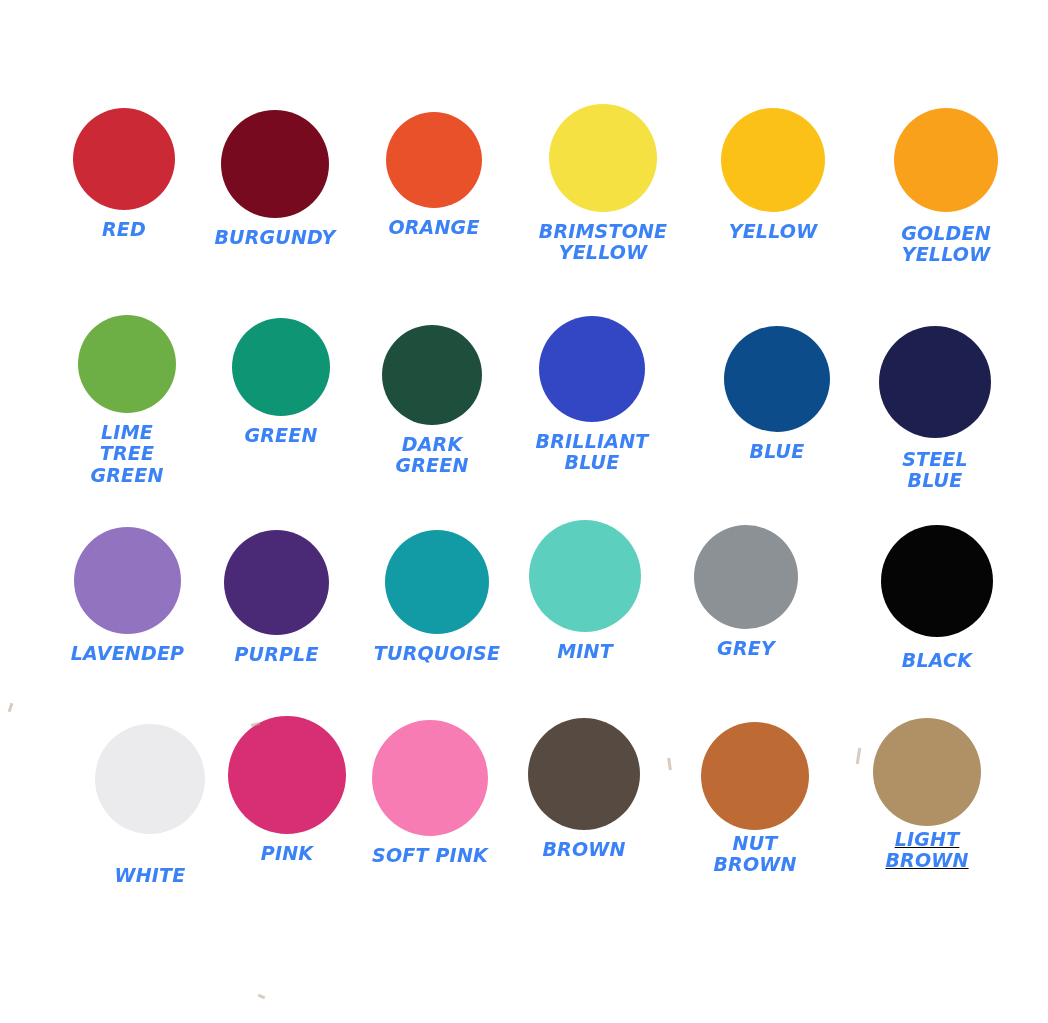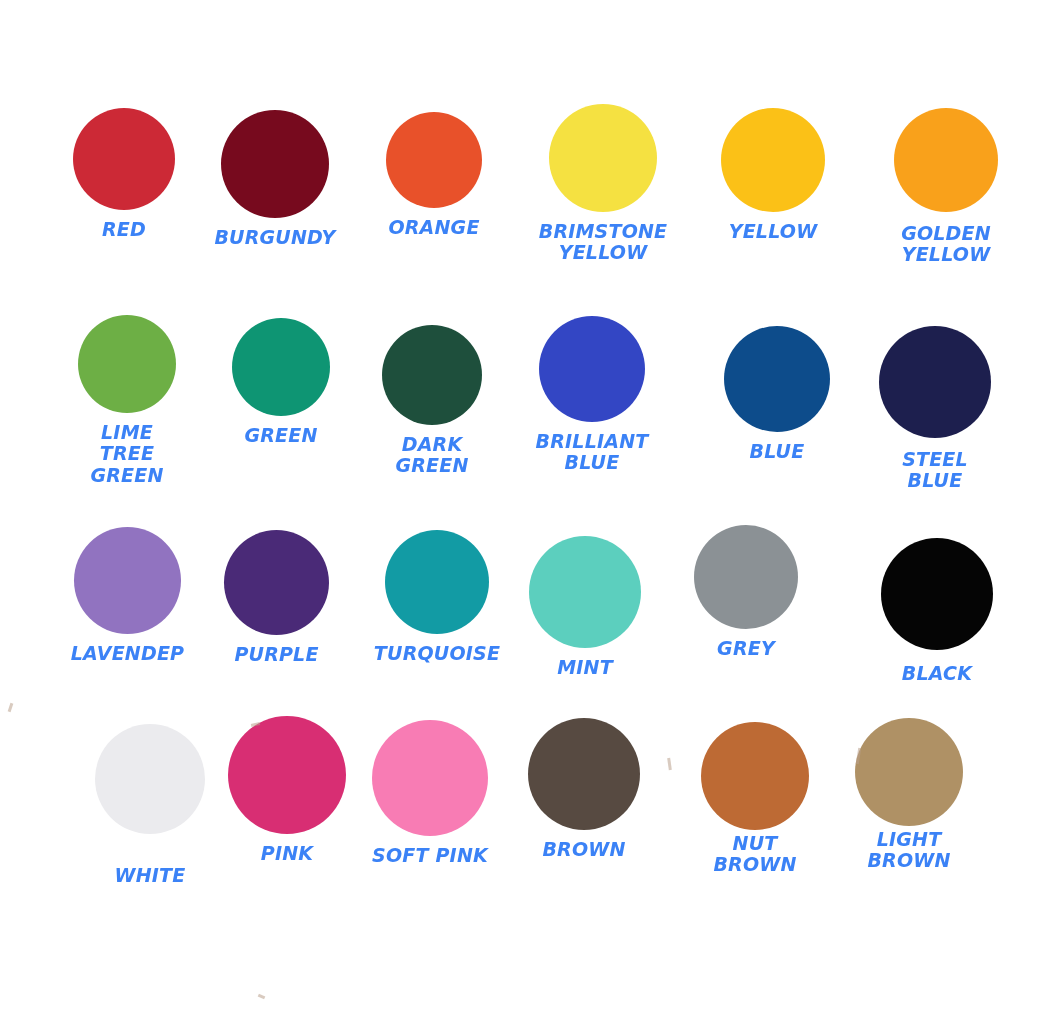--- a/index.html
+++ b/index.html
@@ -108,29 +108,29 @@
       <span class="swatch-label">LAVENDEP</span>
     </div>
     <div class="swatch-cell" style="left: 224px; top: 530px; width: 105px;">
       <span class="swatch-dot" style="width: 105px; height: 105px; background: rgb(74, 42, 119);"></span>
       <span class="swatch-label">PURPLE</span>
     </div>
     <div class="swatch-cell" style="left: 385px; top: 530px; width: 104px;">
       <span class="swatch-dot" style="width: 104px; height: 104px; background: rgb(18, 155, 164);"></span>
       <span class="swatch-label">TURQUOISE</span>
     </div>
-    <div class="swatch-cell" style="left: 529px; top: 536px; width: 112px;">
+    <div class="swatch-cell" style="left: 529px; top: 520px; width: 112px;">
       <span class="swatch-dot" style="width: 112px; height: 112px; background: rgb(92, 207, 190);"></span>
       <span class="swatch-label">MINT</span>
     </div>
     <div class="swatch-cell" style="left: 694px; top: 525px; width: 104px;">
       <span class="swatch-dot" style="width: 104px; height: 104px; background: rgb(139, 145, 149);"></span>
       <span class="swatch-label">GREY</span>
     </div>
-    <div class="swatch-cell" style="left: 881px; top: 538px; width: 112px; justify-content: center;">
+    <div class="swatch-cell" style="left: 881px; top: 525px; width: 112px; justify-content: center;">
       <span class="swatch-dot" style="width: 112px; height: 112px; background: rgb(5, 5, 5);"></span>
       <span class="swatch-label" style="margin-top: 13px;">BLACK</span>
     </div>
     <div class="swatch-cell" style="left: 95px; top: 724px; width: 110px;">
       <span class="swatch-dot" style="width: 110px; height: 110px; background: rgb(235, 235, 238);"></span>
       <span class="swatch-label" style="margin-top: 31px;">WHITE</span>
     </div>
     <div class="swatch-cell" style="left: 228px; top: 716px; width: 118px;">
       <span class="swatch-dot" style="width: 118px; height: 118px; background: rgb(216, 46, 115);"></span>
       <span class="swatch-label">PINK</span>
@@ -140,21 +140,21 @@
       <span class="swatch-label">SOFT PINK</span>
     </div>
     <div class="swatch-cell" style="left: 528px; top: 718px; width: 112px;">
       <span class="swatch-dot" style="width: 112px; height: 112px; background: rgb(87, 74, 65);"></span>
       <span class="swatch-label">BROWN</span>
     </div>
     <div class="swatch-cell" style="left: 701px; top: 722px; width: 108px;">
       <span class="swatch-dot" style="width: 108px; height: 108px; background: rgb(189, 106, 52);"></span>
       <span class="swatch-label" style="margin-top: 3px;">NUT BROWN</span>
     </div>
-    <div class="swatch-cell" style="left: 855px; top: 718px; width: 108px;">
+    <div class="swatch-cell" style="left: 873px; top: 718px; width: 108px; text-decoration: underline;">
       <span class="swatch-dot" style="width: 108px; height: 108px; background: rgb(175, 145, 101);"></span>
       <span class="swatch-label" style="margin-top: 3px;">LIGHT
 BROWN</span>
     </div>
   </div>
 
 <span class="artifact" style="left:9px;top:703px;width:3px;height:9px;transform:rotate(18deg);"></span>
 <span class="artifact" style="left:251px;top:723px;width:9px;height:3px;transform:rotate(-12deg);"></span>
 <span class="artifact" style="left:857px;top:748px;width:3px;height:16px;transform:rotate(9deg);"></span>
 <span class="artifact" style="left:668px;top:758px;width:3px;height:12px;transform:rotate(-8deg);"></span>

